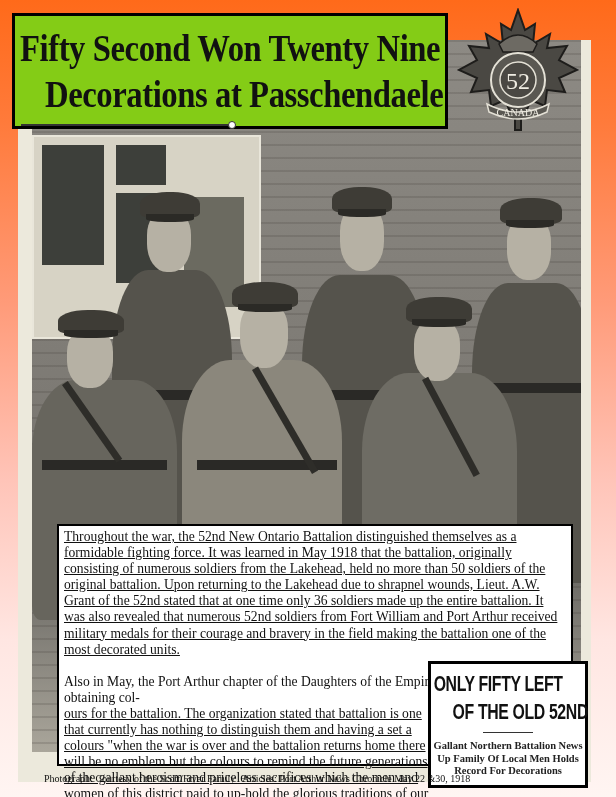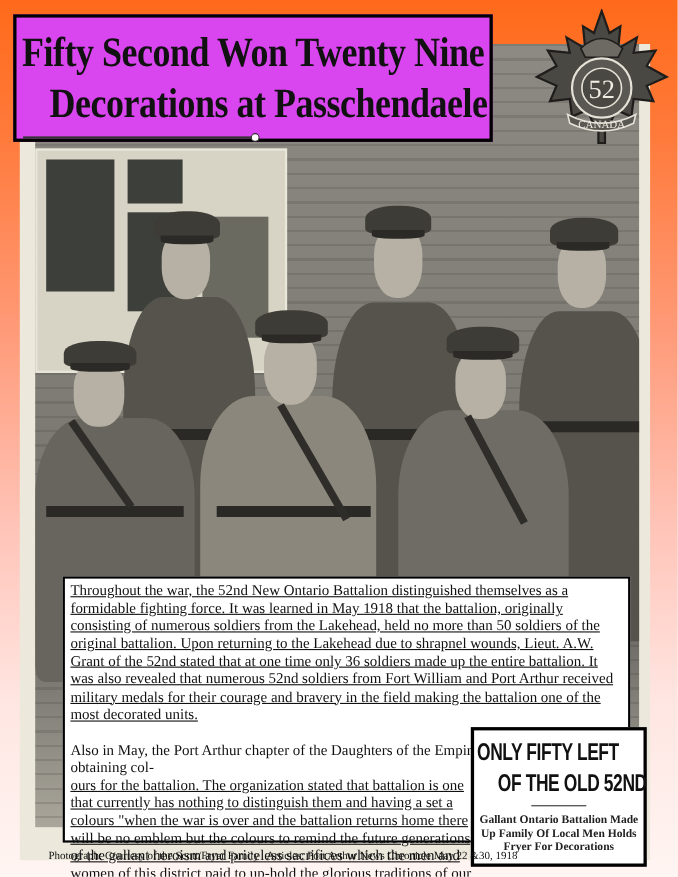--- a/index.html
+++ b/index.html
@@ -31,39 +31,39 @@
     }
     .soldier .visor { position: absolute; background: #2b2a26; border-radius: 0 0 40% 40%; }
     .soldier .face { position: absolute; background: #b6b1a4; border-radius: 40% 40% 45% 45%; }
     .soldier .body { position: absolute; background: #55534c; border-radius: 30% 30% 6% 6%; }
     .soldier .belt { position: absolute; background: #2a2926; height: 10px; }
     .soldier .strap { position: absolute; width: 7px; background: #2e2d29; transform-origin: top left; }
 
     
     .headline {
       position: absolute; left: 12px; top: 13px; width: 436px; height: 116px;
-      background: #d946ef; border: 3px solid #000; box-sizing: border-box;
+      background: #84cc16; border: 3px solid #000; box-sizing: border-box;
     }
     .headline .l1, .headline .l2 {
       position: absolute; font-family: "Liberation Serif", serif; font-weight: bold;
       color: #111; letter-spacing: -0.5px; transform: scaleX(0.86); transform-origin: left top;
       white-space: nowrap;
     }
     .headline .l1 { left: 5px; top: 10px; font-size: 38px; }
     .headline .l2 { left: 30px; top: 56px; font-size: 38px; }
     .headline .rule {
       position: absolute; left: 6px; top: 108px; width: 210px; height: 2px; background: #333;
     }
     .headline .rule-dot {
       position: absolute; left: 213px; top: 105px; width: 6px; height: 6px; border: 1px solid #333; border-radius: 50%; background: #fff;
     }
 
     
     .badge {
-      position: absolute; left: 484px; top: 8px; width: 126px; height: 126px;
+      position: absolute; left: 455px; top: 8px; width: 126px; height: 126px;
     }
 
     
     .textbox {
       position: absolute; left: 57px; top: 524px; width: 516px; height: 242px;
       background: #fff; border: 2px solid #000; box-sizing: border-box;
       padding: 3px 4px 0 5px;
       font-family: "Liberation Serif", serif; font-size: 13.6px; line-height: 16.1px; color: #111;
     }
     .textbox p { margin: 0 0 16px 0; text-decoration: underline; }
@@ -175,18 +175,18 @@
 <div class="textbox">
   <p>Throughout the war, the 52nd New Ontario Battalion distinguished themselves as a formidable fighting force. It was learned in May 1918 that the battalion, originally consisting of numerous soldiers from the Lakehead, held no more than 50 soldiers of the original battalion.  Upon returning to the Lakehead due to shrapnel wounds, Lieut. A.W. Grant of the 52nd stated that at one time only 36 soldiers made up the entire battalion.  It was also revealed that numerous 52nd soldiers from Fort William and Port Arthur received military medals for their courage and bravery in the field making the battalion one of the most decorated units.</p>
   <div>Also in May, the Port Arthur chapter of the Daughters of the Empire vowed to assist with obtaining col-</div>
   <p class="p2">ours for the battalion.  The organization stated that battalion is one that currently has nothing to distinguish them and having a set a colours "when the war is over and the battalion returns home there will be no emblem but the colours to remind the future generations of the gallant heroism and priceless sacrifices which the men and women of this district paid to up-hold the glorious traditions of our Empire" (PANC May 30, 1918).</p>
 </div>
 
 <div class="clipping">
   <div class="big c1">ONLY FIFTY LEFT</div>
   <div class="big c2">OF THE OLD 52ND</div>
   <div class="sep"></div>
-  <div class="sub">Gallant Ontario Battalion Made</div>
+  <div class="sub">Gallant Northern Battalion News</div>
   <div class="sub">Up Family Of Local Men Holds</div>
-  <div class="sub">Fryer For Decorations</div>
+  <div class="sub">Record For Decorations</div>
 </div>
 
 <div class="caption">Photograph: Courtesy of the Scott/Fryer Family   Articles: Port Arthur News Chronicle May 22 &amp;30, 1918</div>
 
 </body></html>

